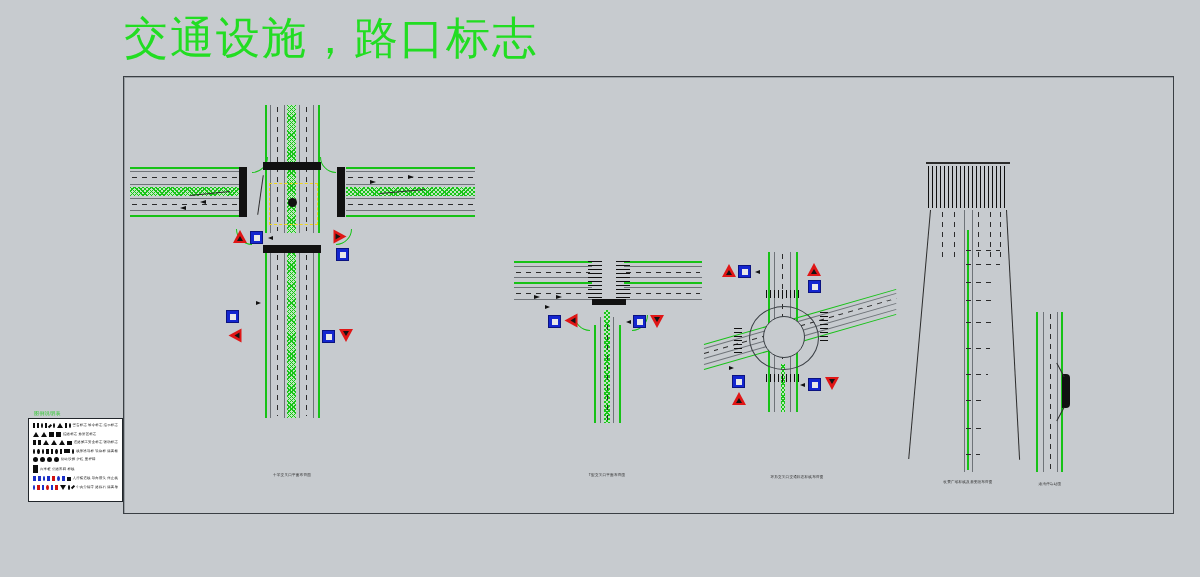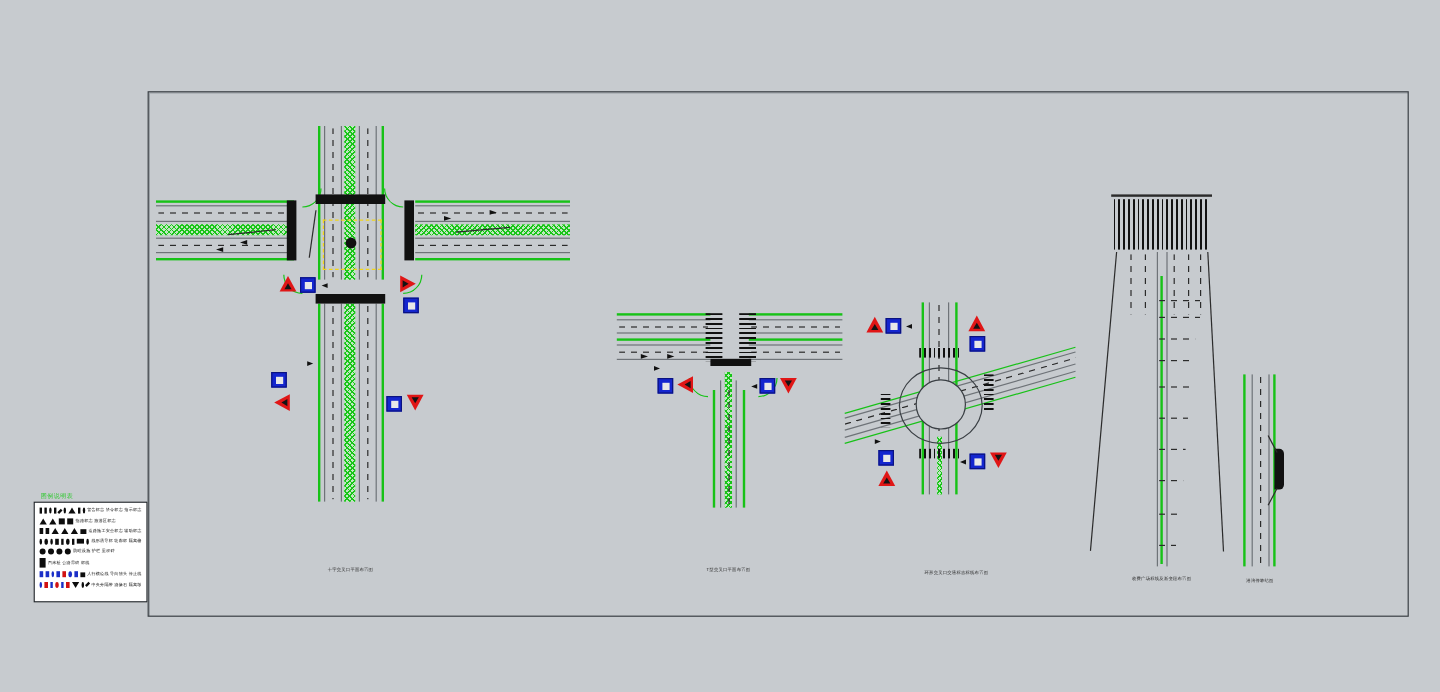--- a/index.html
+++ b/index.html
@@ -128,20 +128,21 @@
   .arrowmark.r{border-left:6px solid #111;}
 
   .circle-isl{position:absolute;border-radius:50%;border:1.2px solid #3a3f44;background:#c7cbcf;}
   .ring{position:absolute;border-radius:50%;border:1.2px solid #3a3f44;}
 </style>
 </head>
 <body>
 
 <div id="stage">
 
+  <div class="title">交通设施，路口标志</div>
 
   <div class="frame"></div>
 
   <div class="legend-wrap">
     <div class="legend-title">图例说明表</div>
     <div class="legend-box">
       <div class="lg-rows">
         <div class="lg-row">
           <span class="sq"></span>
           <span class="sq"></span>

